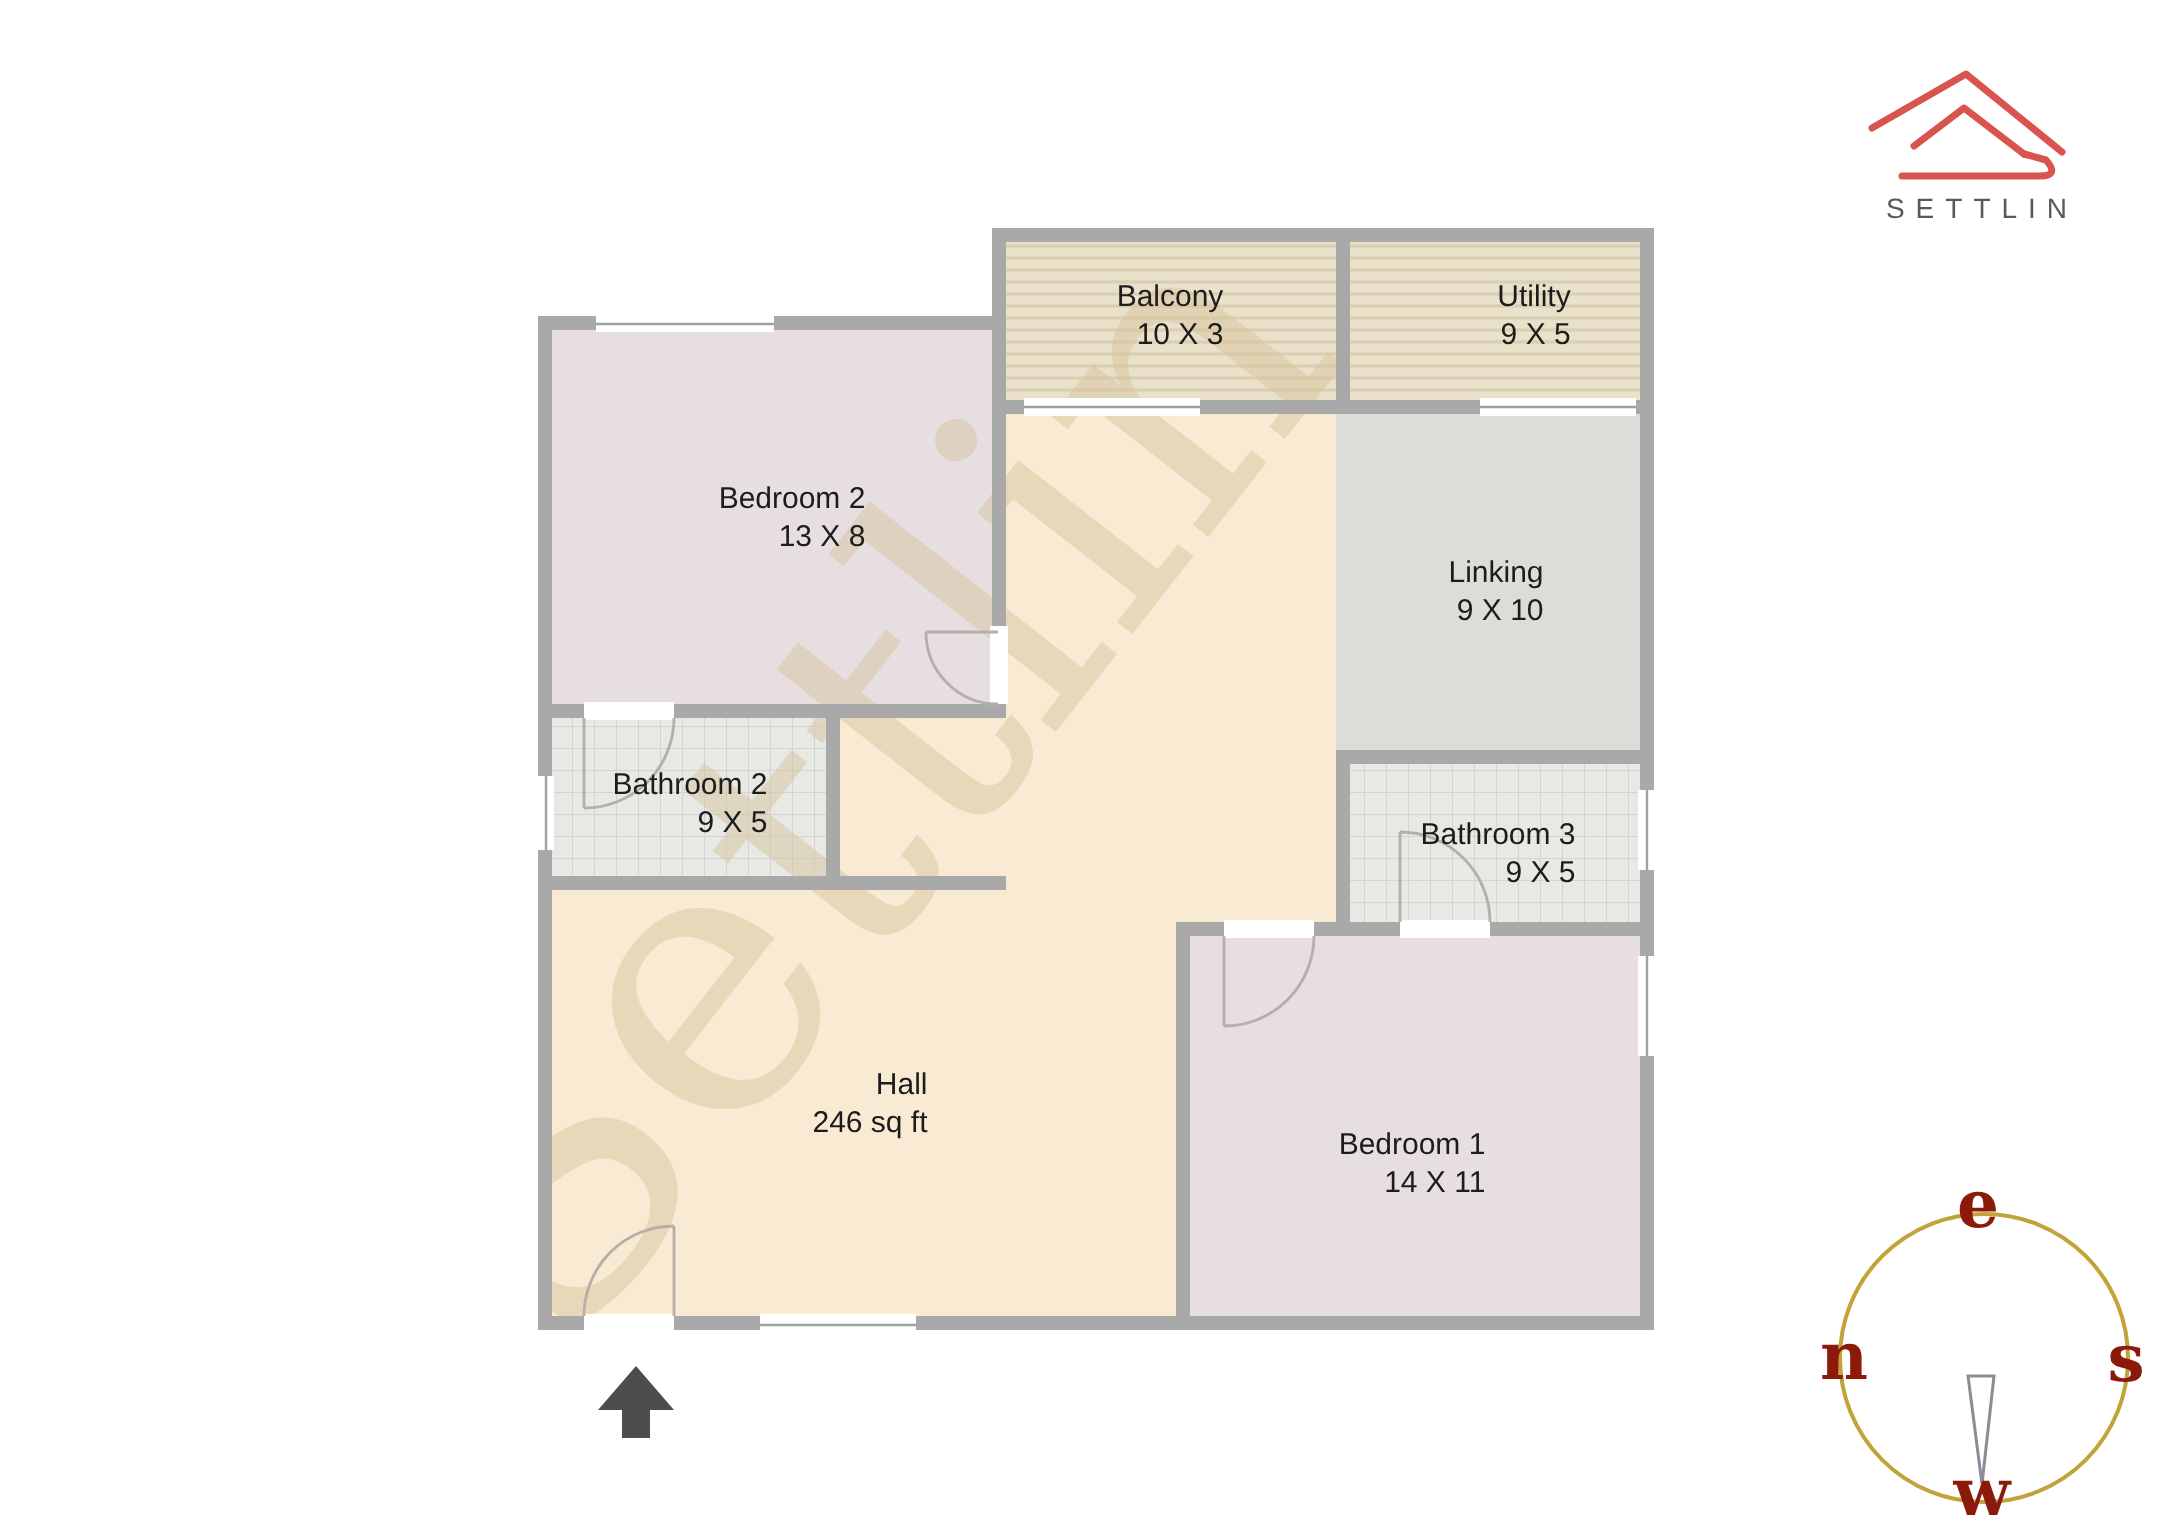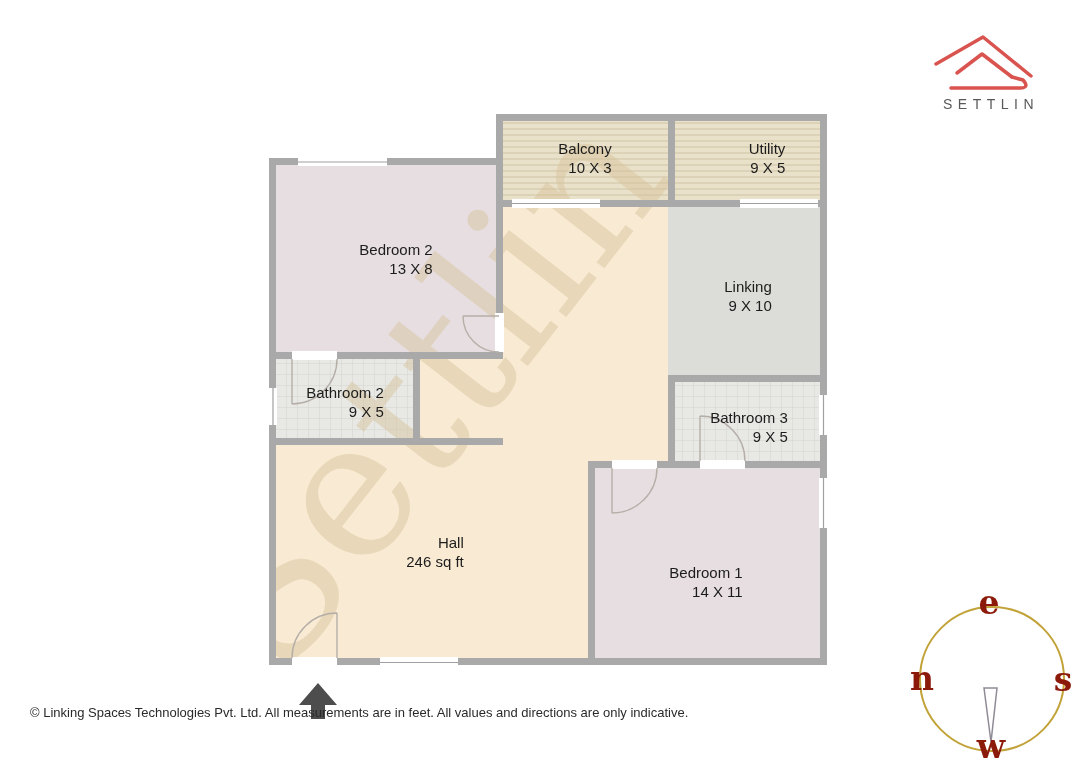--- a/index.html
+++ b/index.html
@@ -147,15 +147,14 @@
     <div>14 X 11</div>
   </div>
 
   <div class="brand-text">SETTLIN</div>
 
   <div class="compass-letter" style="left:989px;top:602px">e</div>
   <div class="compass-letter" style="left:922px;top:678px">n</div>
   <div class="compass-letter" style="left:1063px;top:679px">s</div>
   <div class="compass-letter" style="left:991px;top:746px">w</div>
 
-  <div class="footer-text">© Linking Spaces Technologies Pvt. Ltd. All measurements are in feet. All values and directions are only indicative.</div>
 
 </div>
 
 </body></html>

